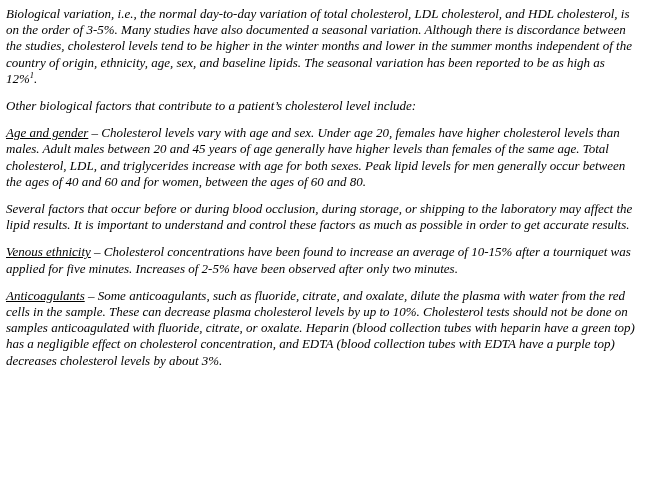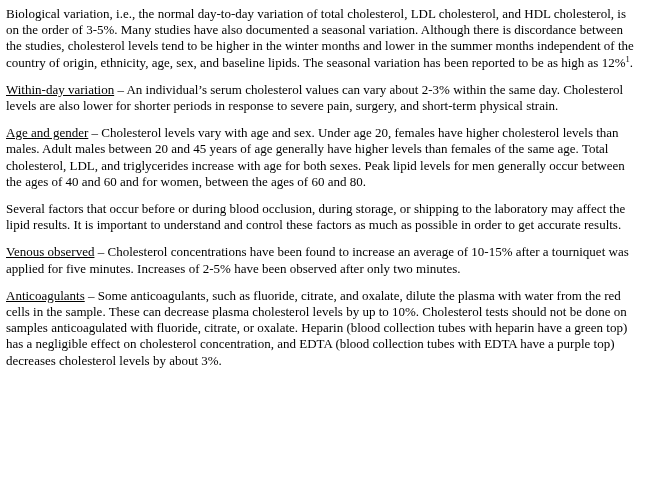--- a/index.html
+++ b/index.html
@@ -20,45 +20,46 @@
     height: 502px;
     padding: 6px 10px 0 6px;
     background: #ffffff;
   }
   p.para {
     margin: 0 1px 11px 0;
     font-size: 13.0px;
     line-height: 16.2px;
     text-align: left;
     text-indent: 0;
+    font-style: italic;
   }
   p.para:last-child {
     margin-bottom: 0;
   }
   .lead {
     text-decoration: underline;
   }
   sup {
     font-size: 8.5px;
     vertical-align: super;
     line-height: 0;
   }
 </style>
 </head>
 <body>
 
 <div class="page">
 
   <p class="para"><span>Biological variation, i.e., the normal day-to-day variation of total cholesterol, LDL cholesterol, and HDL cholesterol, is on the order of 3-5%. Many studies have also documented a seasonal variation.  Although there is discordance between the studies, cholesterol levels tend to be higher in the winter months and lower in the summer months independent of the country of origin, ethnicity, age, sex, and baseline lipids.  The seasonal variation has been reported to be as high as 12%</span><sup>1</sup><span>.</span></p>
 
+  <p class="para"><span>Other biological factors that contribute to a patient’s cholesterol level include:</span></p>
 
-  <p class="para"><span class="lead">Within-day variation</span><span> – An individual’s serum cholesterol values can vary about 2-3% within the same day.  Cholesterol levels are also lower for shorter periods in response to severe pain, surgery, and short-term physical strain.</span></p>
 
   <p class="para"><span class="lead">Age and gender</span><span> – Cholesterol levels vary with age and sex.    Under age 20, females have higher cholesterol levels than males.  Adult males between 20 and 45 years of age generally have higher levels than females of the same age.  Total cholesterol, LDL, and triglycerides increase with age for both sexes.  Peak lipid levels for men generally occur between the ages of 40 and 60 and for women, between the ages of 60 and 80.</span></p>
 
   <p class="para"><span>Several factors that occur before or during blood occlusion, during storage, or shipping to the laboratory may affect the lipid results.  It is important to understand and control these factors as much as possible in order to get accurate results.</span></p>
 
 
-  <p class="para"><span class="lead">Venous observed</span><span> – Cholesterol concentrations have been found to increase an average of 10-15% after a tourniquet was applied for five minutes.  Increases of 2-5% have been observed after only two minutes.</span></p>
+  <p class="para"><span class="lead">Venous ethnicity</span><span> – Cholesterol concentrations have been found to increase an average of 10-15% after a tourniquet was applied for five minutes.  Increases of 2-5% have been observed after only two minutes.</span></p>
 
   <p class="para"><span class="lead">Anticoagulants</span><span> – Some anticoagulants, such as fluoride, citrate, and oxalate, dilute the plasma with water from the red cells in the sample.  These can decrease plasma cholesterol levels by up to 10%. Cholesterol tests should not be done on samples anticoagulated with fluoride, citrate, or oxalate.  Heparin (blood collection tubes with heparin have a green top) has a negligible effect on cholesterol concentration, and EDTA (blood collection tubes with EDTA have a purple top) decreases cholesterol levels by about 3%.</span></p>
 
 </div>
 
 </body></html>

